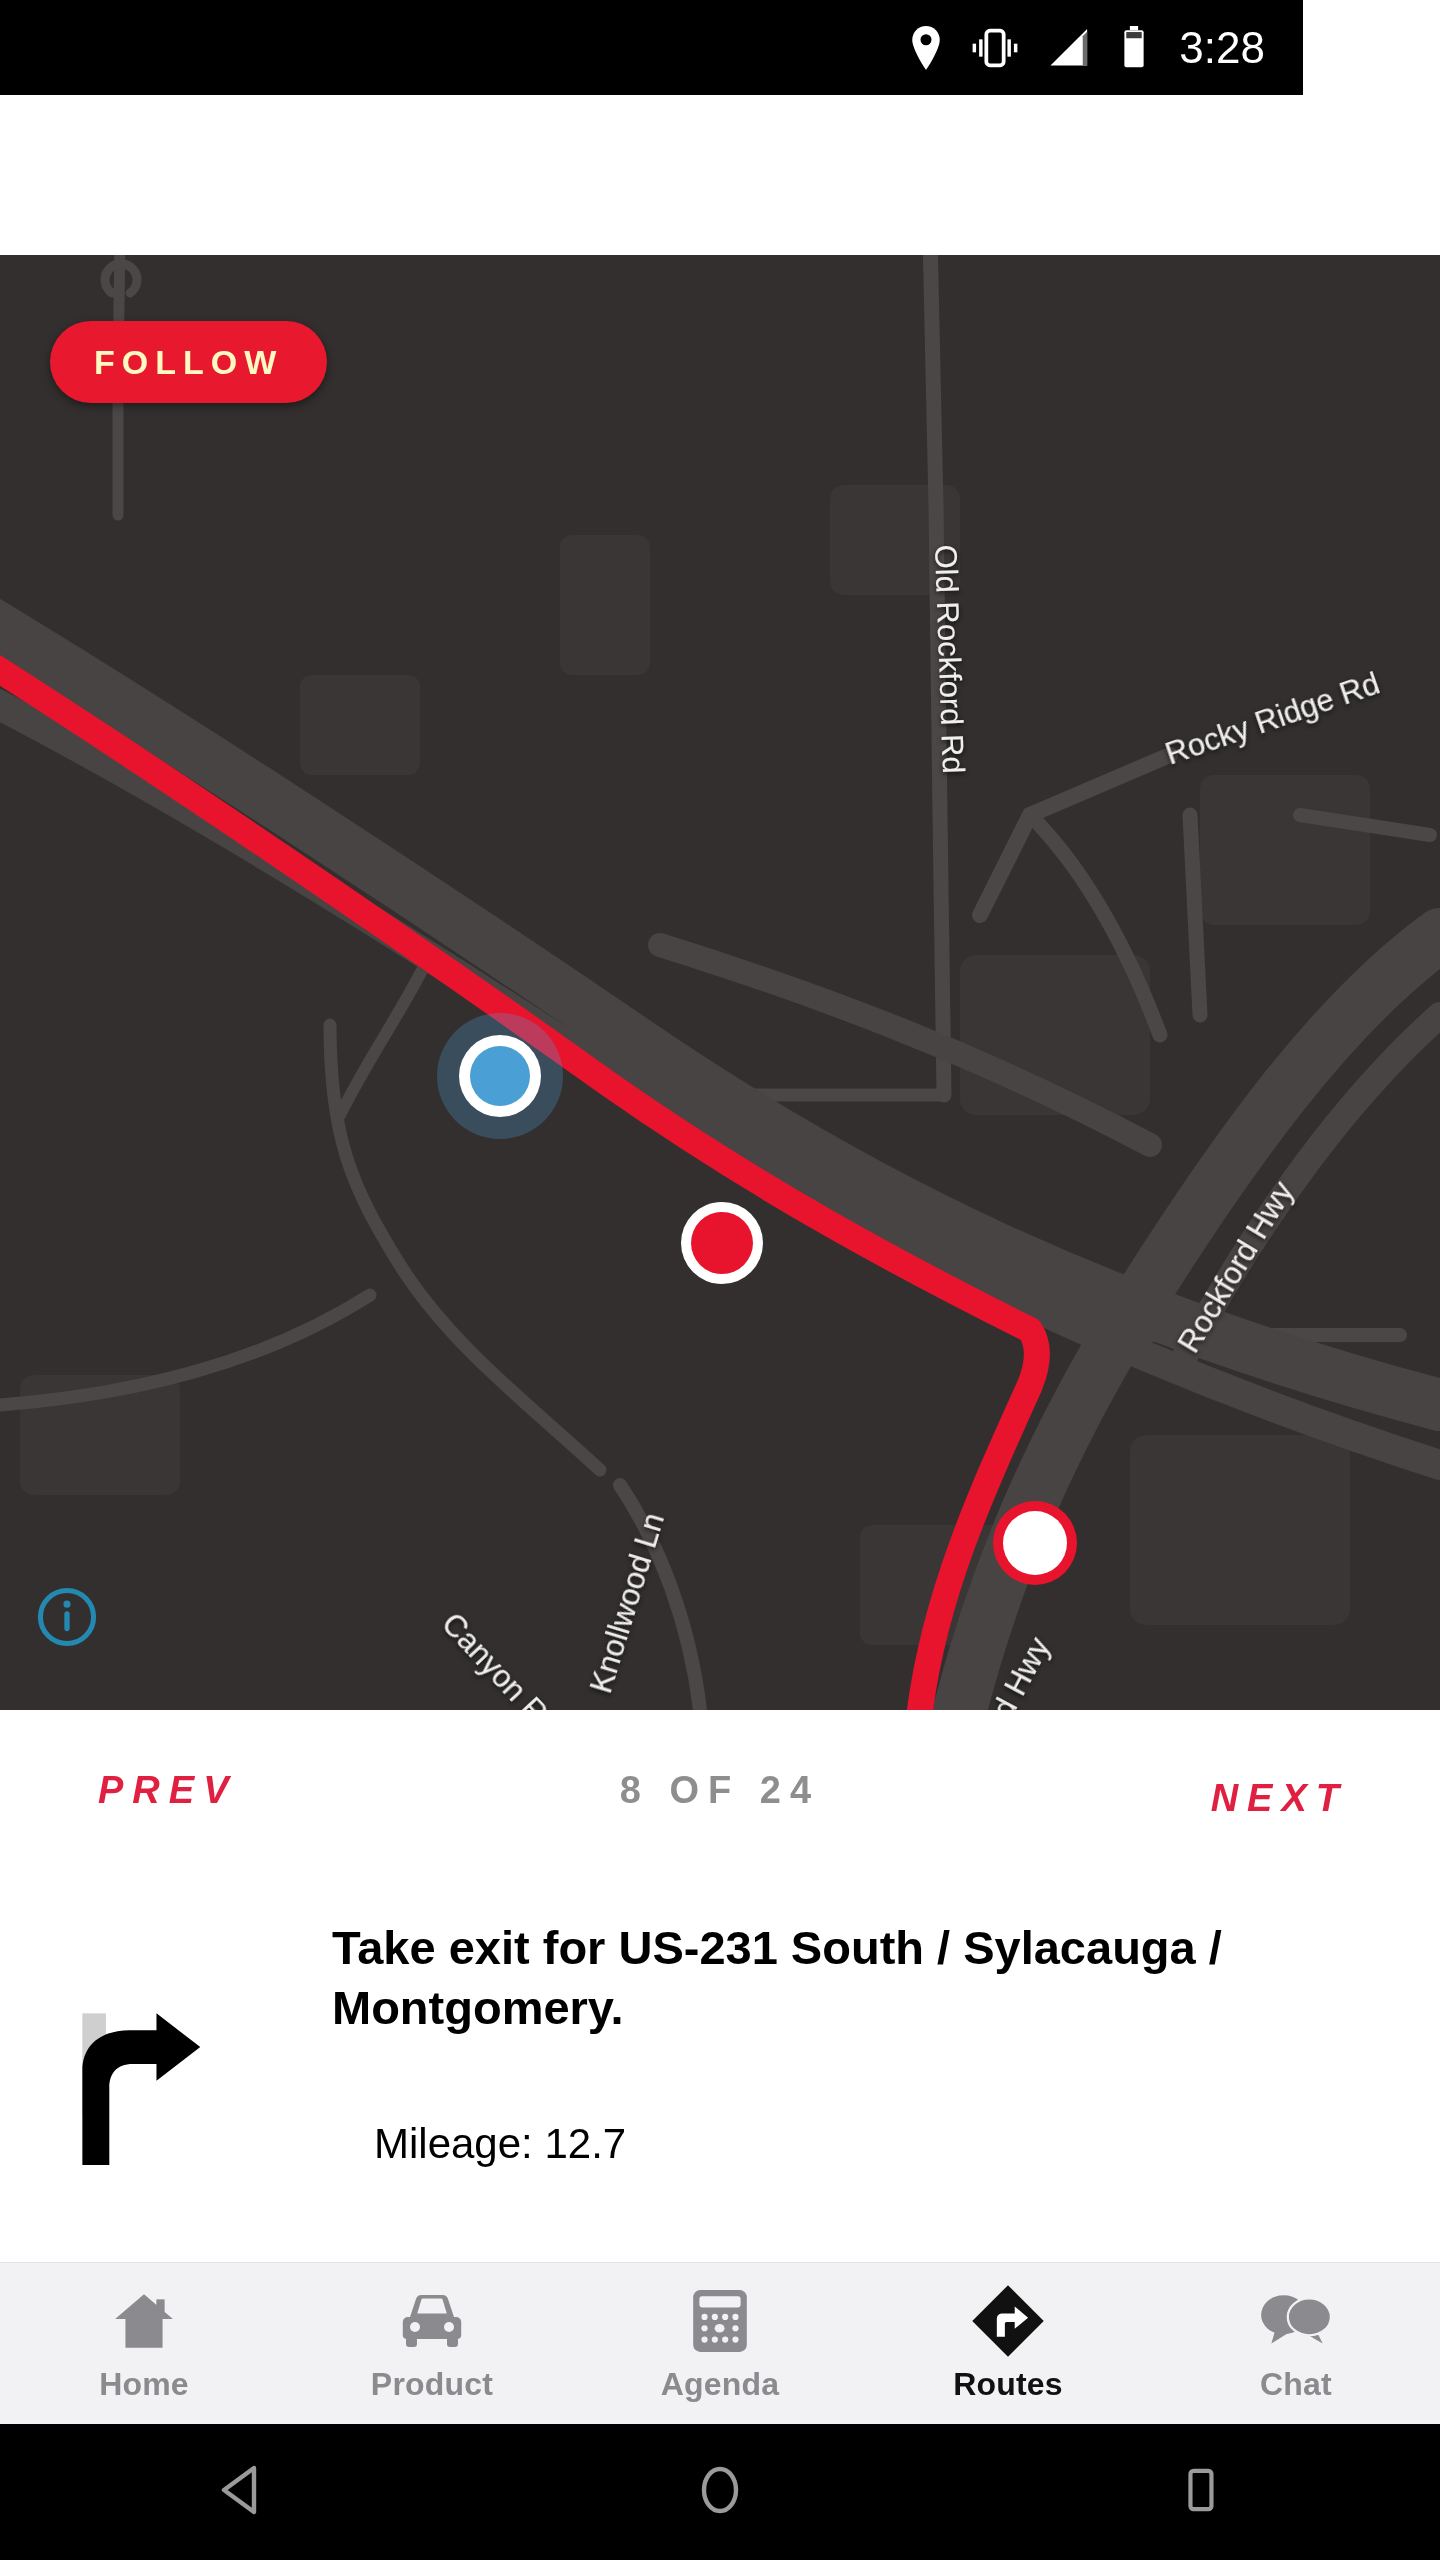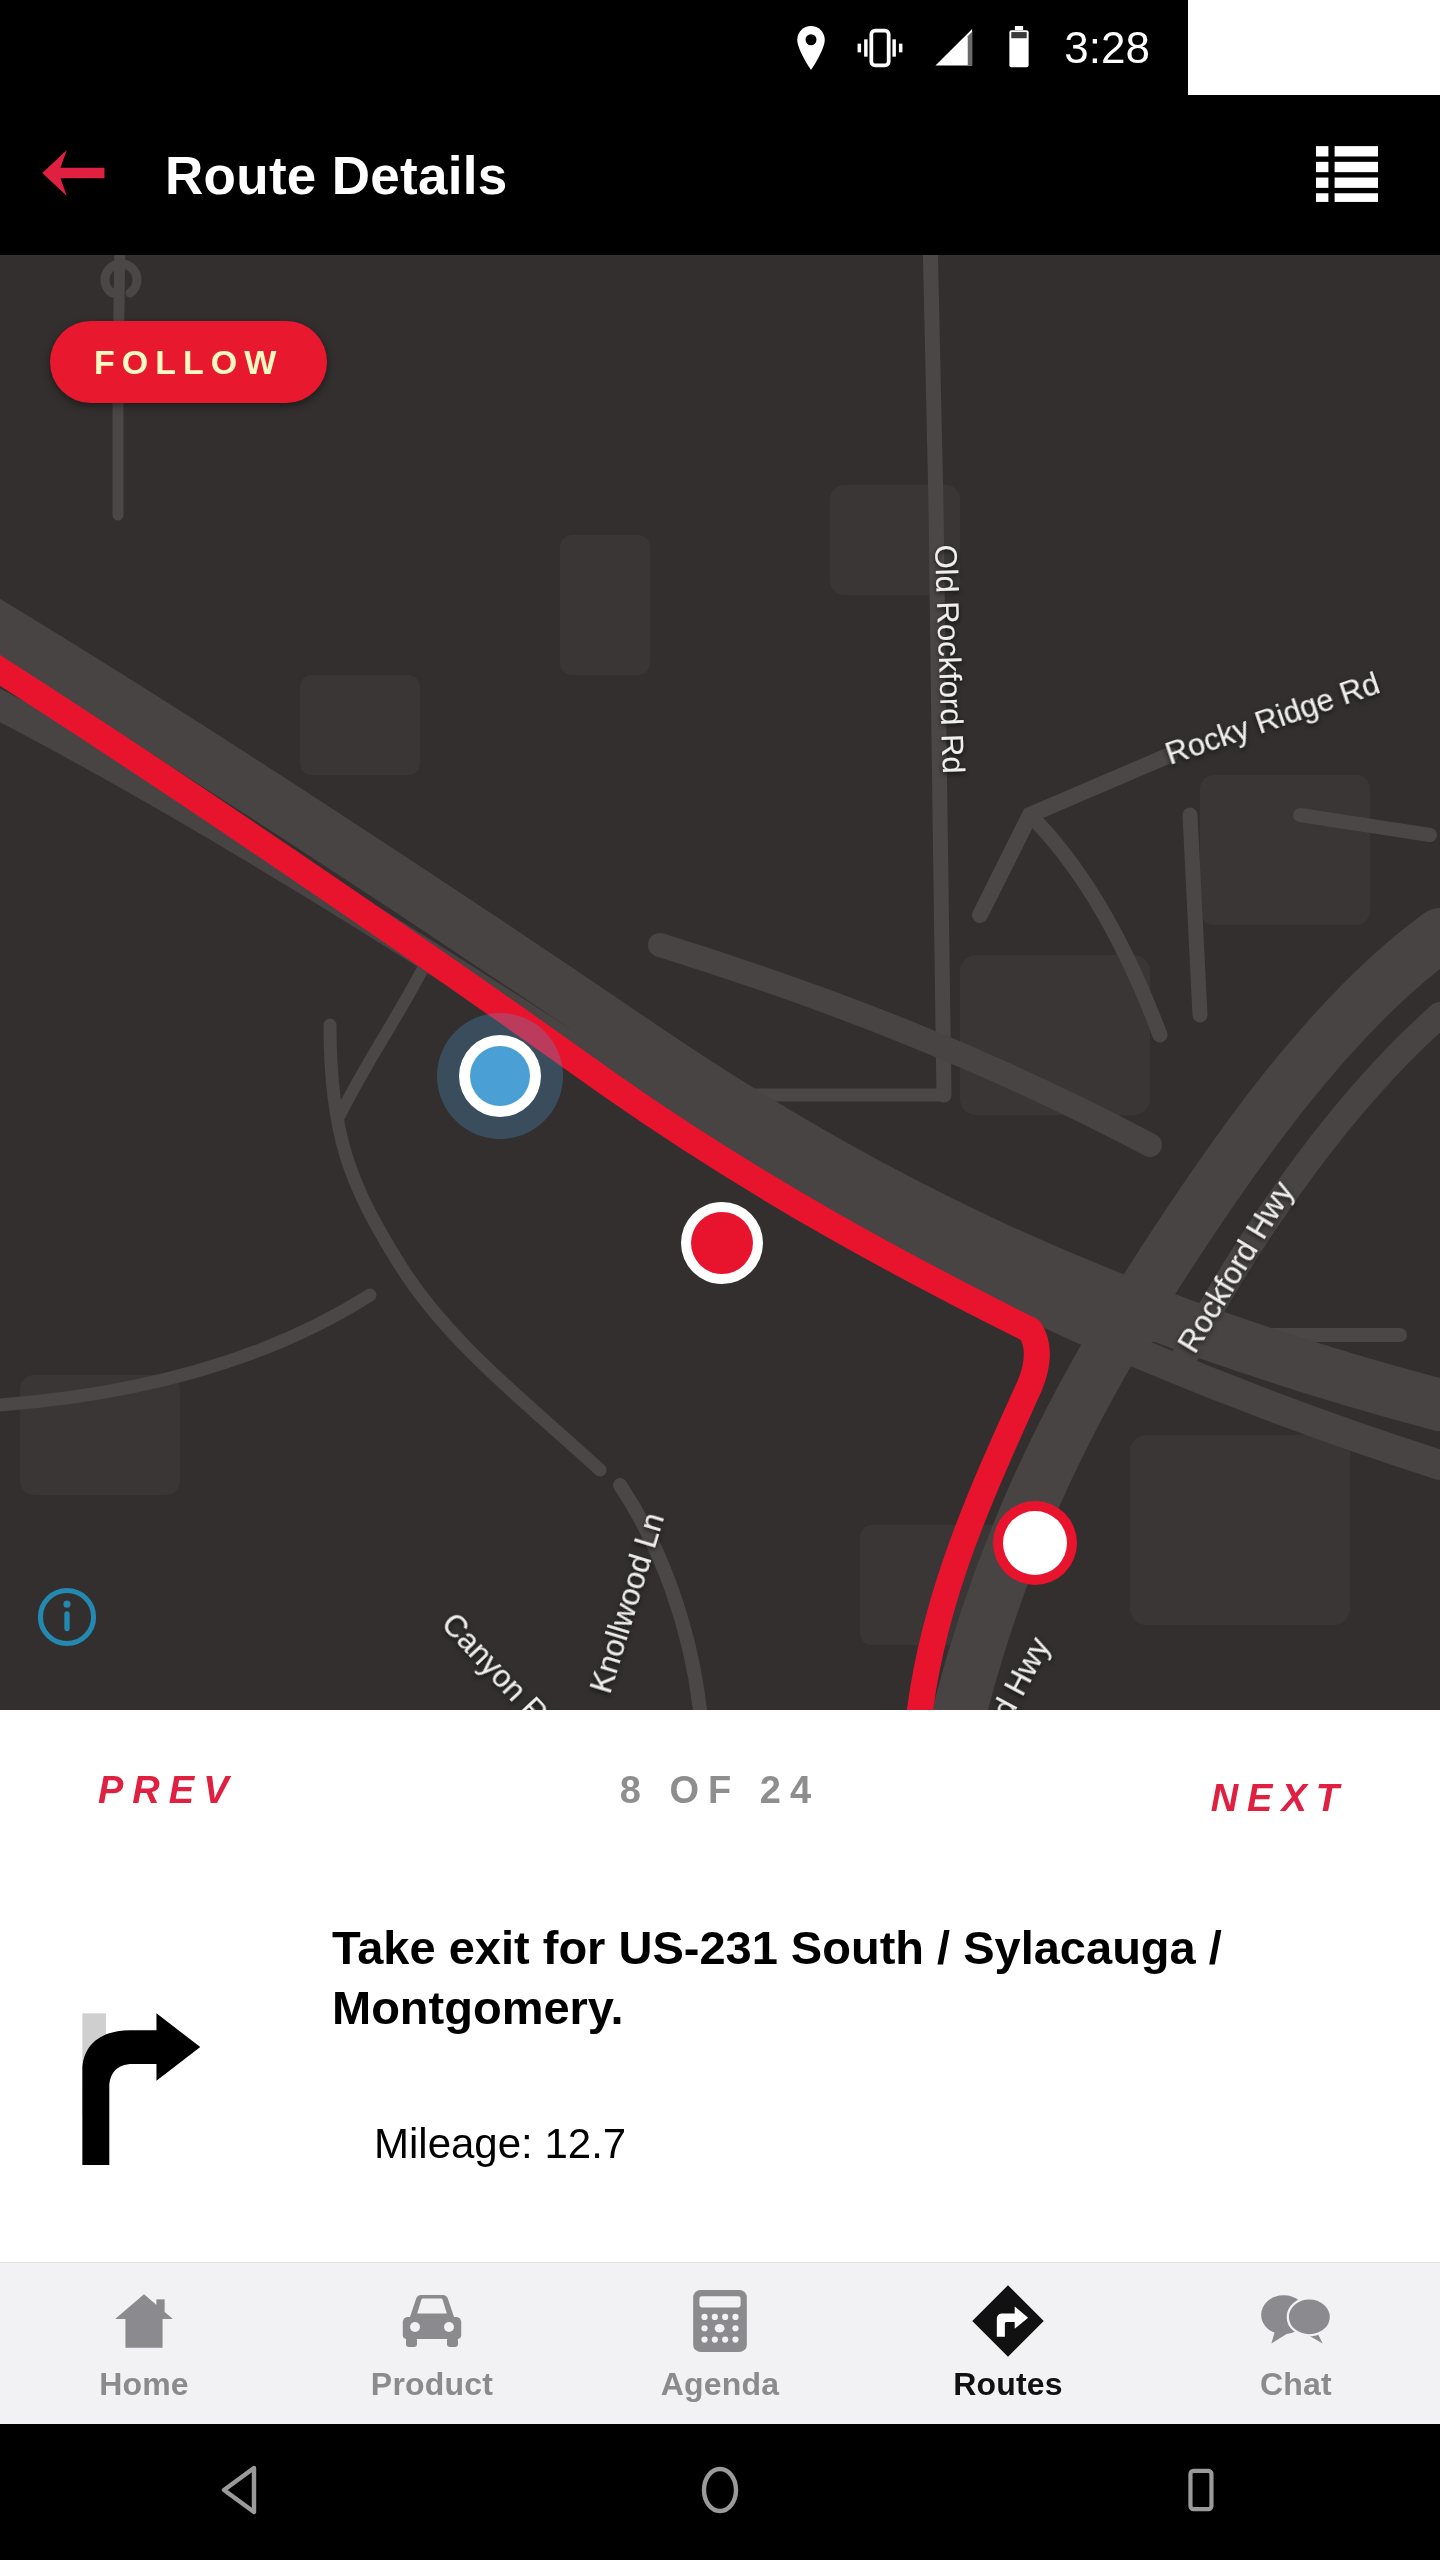--- a/index.html
+++ b/index.html
@@ -6,21 +6,21 @@
   html,body { width:1440px; height:2560px; background:#000; }
   body {
     font-family:"Liberation Sans", sans-serif;
     -webkit-font-smoothing:antialiased;
     overflow:hidden;
   }
   #app { position:relative; width:1440px; height:2560px; background:#ffffff; }
 
   
   #status-bar {
-    position:absolute; top:0; left:0; width:1188px; height:95px;
+    position:absolute; top:0; left:0; width:1303px; height:95px;
     background:#000000;
     display:flex; align-items:center; justify-content:flex-end;
     padding-right:38px;
   }
   #status-bar .sb-icon { margin-left:26px; display:flex; align-items:center; }
   #status-time {
     color:#ffffff; font-size:44px; letter-spacing:0px;
     margin-left:32px; font-weight:400; line-height:1;
   }
 
@@ -151,45 +151,20 @@
     <span class="sb-icon">
       <svg width="26" height="44" viewBox="0 0 18 32">
         <rect x="6" y="0" width="6" height="3" fill="#fff"></rect>
         <rect x="2" y="3" width="14" height="27" rx="1.5" fill="#fff"></rect>
         <rect x="3.4" y="4.4" width="11.2" height="4.5" fill="#3a3a3a"></rect>
       </svg>
     </span>
     <span id="status-time">3:28</span>
   </div>
 
-  <div id="app-bar">
-    <div id="back-button">
-      <span>
-        <svg width="72" height="56" viewBox="0 0 44 34">
-          <path d="M40 17 L9 17" stroke="#E02040" stroke-width="6.5" stroke-linecap="butt"></path>
-          <path d="M17 3 L2 17 L17 31 L12 17 Z" fill="#E02040"></path>
-        </svg>
-      </span>
-    </div>
-    <div id="page-title">Route Details</div>
-    <div id="menu-button">
-      <span>
-        <svg width="62" height="58" viewBox="0 0 30 28">
-          <rect x="0" y="1" width="6" height="5" fill="#fff"></rect>
-          <rect x="9" y="1" width="21" height="5" fill="#fff"></rect>
-          <rect x="0" y="8.6" width="6" height="5" fill="#fff"></rect>
-          <rect x="9" y="8.6" width="21" height="5" fill="#fff"></rect>
-          <rect x="0" y="16.2" width="6" height="5" fill="#fff"></rect>
-          <rect x="9" y="16.2" width="21" height="5" fill="#fff"></rect>
-          <rect x="0" y="23.8" width="6" height="4.2" fill="#fff"></rect>
-          <rect x="9" y="23.8" width="21" height="4.2" fill="#fff"></rect>
-        </svg>
-      </span>
-    </div>
-  </div>
 
   <div id="map">
     <svg id="map-svg" viewBox="0 0 1440 1455">
       <defs>
         <filter id="lbl-shadow" x="-40%" y="-40%" width="180%" height="180%">
           <feDropShadow dx="0" dy="2" stdDeviation="2.4" flood-color="#000" flood-opacity=".75"></feDropShadow>
         </filter>
       </defs>
 
       <g fill="#3a3636">

